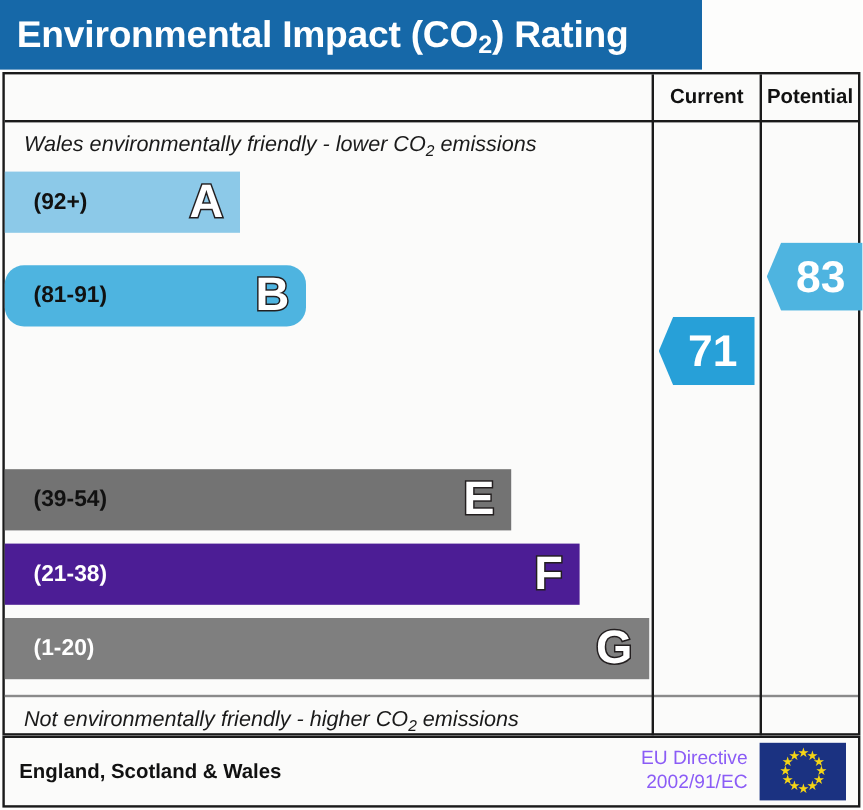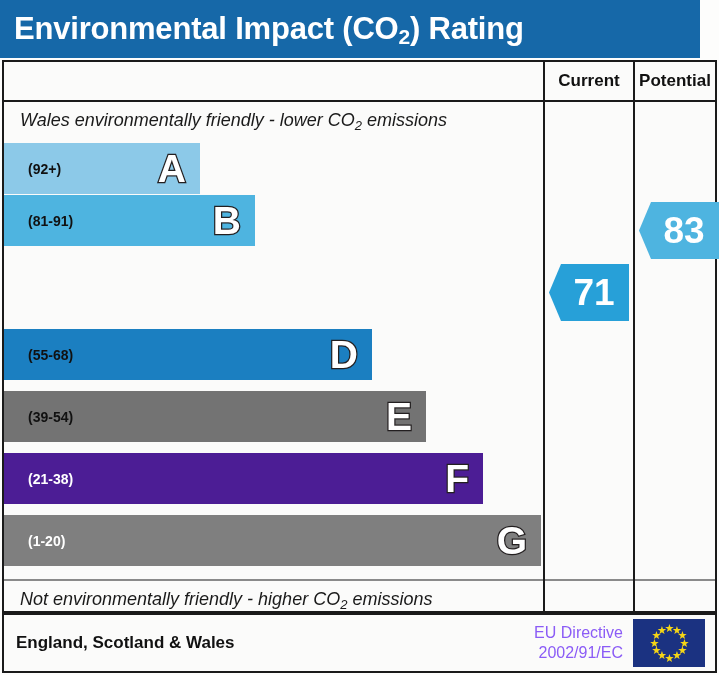--- a/index.html
+++ b/index.html
@@ -18,21 +18,21 @@
     box-sizing: border-box;
     background: #fdfdfc;
     overflow: hidden;
   }
 
   
   .title-bar {
     position: absolute;
     left: 0;
     top: 0;
-    width: 700px;
+    width: 585px;
     height: 58px;
     background: #1668a8;
     box-sizing: border-box;
   }
   .title-text {
     position: absolute;
     left: 14px;
     top: 50%;
     transform: translateY(-50%);
     color: #ffffff;
@@ -133,21 +133,21 @@
     position: absolute;
     left: 0;
     height: 51px;
     box-sizing: border-box;
   }
   .band .range {
     position: absolute;
     left: 24px;
     top: 50%;
     transform: translateY(-50%);
-    font-size: 14px;
+    font-size: 19px;
     font-weight: bold;
     white-space: nowrap;
   }
   .band .letter {
     position: absolute;
     right: 14px;
     top: 50%;
     transform: translateY(-52%);
     font-size: 39px;
     font-weight: bold;
@@ -250,27 +250,23 @@
     <div class="col-header potential">Potential</div>
     <div class="col-header current">Current</div>
 
     <div class="caption top"><span>Wales environmentally friendly - lower CO</span><sub>2</sub><span> emissions</span></div>
 
     <div class="bands" id="bands-container">
         <div class="band dark-text" style="top: 0px; width: 196px; height: 51px; background: rgb(140, 201, 232);">
           <span class="range">(92+)</span>
           <span class="letter">A</span>
         </div>
-        <div class="band dark-text" style="top: 52px; width: 251px; height: 51px; background: rgb(78, 180, 224);">
+        <div class="band dark-text" style="top: 78px; width: 251px; height: 51px; background: rgb(78, 180, 224); border-radius: 16px;">
           <span class="range">(81-91)</span>
           <span class="letter">B</span>
-        </div>
-        <div class="band dark-text" style="top: 186px; width: 368px; height: 51px; background: rgb(27, 127, 193);">
-          <span class="range">(55-68)</span>
-          <span class="letter">D</span>
         </div>
         <div class="band dark-text" style="top: 248px; width: 422px; height: 51px; background: #737373;">
           <span class="range">(39-54)</span>
           <span class="letter">E</span>
         </div>
         <div class="band light-text" style="top: 310px; width: 479px; height: 51px; background: #4c1d95;">
           <span class="range">(21-38)</span>
           <span class="letter">F</span>
         </div>
         <div class="band light-text" style="top: 372px; width: 537px; height: 51px; background: rgb(127, 127, 127);">

